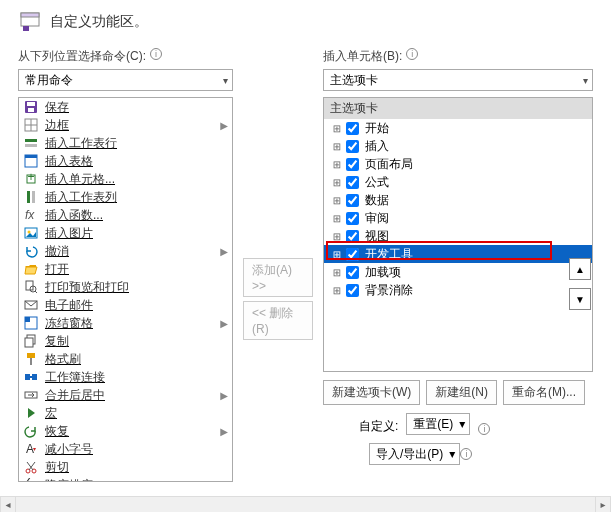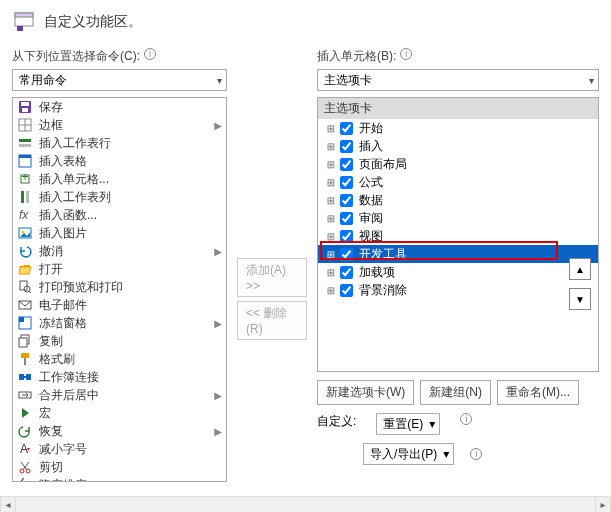--- a/index.html
+++ b/index.html
@@ -1,55 +1,55 @@
 <!DOCTYPE html>
 <html><head>
 <meta charset="utf-8">
 <style>
 * { box-sizing: border-box; margin: 0; padding: 0; font-family: "Microsoft YaHei", sans-serif; font-size: 12px; }
 body { background: #fff; width: 611px; height: 512px; overflow: hidden; position: relative; }
-.container { padding: 10px 12px; }
+.container { padding: 10px 18px; }
 .header { display: flex; align-items: center; gap: 8px; margin-bottom: 14px; }
 .header-icon { width: 24px; height: 24px; display:flex; align-items:center; justify-content:center; }
 .header-title { font-size: 14px; color: #333; }
 .columns { display: flex; gap: 10px; }
 .col { display: flex; flex-direction: column; }
 .col-left { width: 215px; }
 .col-mid { width: 70px; padding-top: 210px; display: flex; flex-direction: column; gap: 4px; }
 .col-right { flex: 1; }
 .label-row { display: flex; align-items: flex-start; gap: 4px; margin-bottom: 4px; color: #444; }
 .info-icon { width: 12px; height: 12px; border: 1px solid #888; border-radius: 50%; font-size: 9px; color: #888; display:flex; align-items:center; justify-content:center; line-height:1; }
 .combo { display: flex; align-items:center; justify-content:space-between; height: 22px; border: 1px solid #aaa; background: #fff; padding: 0 4px 0 6px; margin-bottom: 6px; cursor:pointer; }
 .combo .chev { font-size: 10px; color: #555; }
 .listbox { border: 1px solid #aaa; height: 385px; overflow-y: scroll; background: #fff; }
 .listbox::-webkit-scrollbar { width: 16px; }
 .listbox::-webkit-scrollbar-track { background: #f0f0f0; border-left:1px solid #ddd; }
 .listbox::-webkit-scrollbar-thumb { background: #c8c8c8; }
-.list-item { display:flex; align-items:center; gap:6px; padding: 2px 4px; height: 18px; cursor:default; position:relative; }
+.list-item { display:flex; align-items:center; gap:6px; padding: 2px 4px; height: 18px; cursor:default; position:relative;text-decoration:underline; }
 .list-item .icon { width:16px; height:16px; display:flex; align-items:center; justify-content:center; font-size:11px; }
 .list-item .text { flex:1; white-space:nowrap; overflow:hidden; color:#333; }
 .list-item .sub { font-size:10px; color:#888; position:absolute; right:4px; }
 .treebox { border:1px solid #aaa; height: 275px; background:#fff; overflow:hidden; }
 .tree-header { background:#ddd; padding:2px 6px; color:#333; }
 .tree-item { display:flex; align-items:center; gap:4px; padding:1px 4px 1px 8px; height:18px; }
 .tree-item.selected { background:#0a63c4; color:#fff; }
 .tree-item .expander { width:10px; font-size:10px; color:#666; text-align:center; }
 .tree-item.selected .expander { color:#fff; }
 .tree-item input[type=checkbox] { width:13px; height:13px; }
 .tree-item .lbl { padding-left:2px; }
 .highlight-box { border:2px solid #d00; position:absolute; pointer-events:none; }
 .btn { border:1px solid #aaa; background:#fdfdfd; padding:3px 8px; cursor:pointer; color:#404040; min-height:22px; display:flex; align-items:center; justify-content:center; }
 .btn.disabled { color:#aaa; border-color:#ccc; cursor:default; }
 .mid-btn { width:70px; justify-content:center; }
 .arrow-btns { position:absolute; right:20px; top:258px; display:flex; flex-direction:column; gap:8px; }
 .arrow-btn { width:22px; height:22px; border:1px solid #888; background:#fff; display:flex; align-items:center; justify-content:center; font-size:10px; cursor:pointer; }
 .button-row { display:flex; gap:6px; margin-top:8px; align-items:center; }
 .small-combo { display:flex; align-items:center; border:1px solid #aaa; height:22px; padding:0 4px 0 6px; gap:6px; cursor:pointer; background:#fff; }
-.row2 { margin-top:8px; display:flex; align-items:flex-start; gap:20px; }
-.row3 { margin-top:8px; display:flex; align-items:center; gap:16px; padding-left:46px; }
+.row2 { margin-top:8px; display:flex; align-items:flex-end; gap:8px;margin-left:36px; }
+.row3 { margin-top:8px; display:flex; align-items:center; gap:0; padding-left:46px; }
 .bottom-scroll { position:absolute; left:0; right:0; bottom:0; height:16px; background:#f0f0f0; border-top:1px solid #ddd; display:flex; }
 .bottom-scroll .track { flex:1; }
 .bottom-scroll .arrow { width:16px; display:flex; align-items:center; justify-content:center; font-size:10px; color:#666; border-left:1px solid #ddd; border-right:1px solid #ddd; }
 svg { display:block; }
 </style>
 </head>
 <body>
 
 <div class="container">
   <div class="header">

